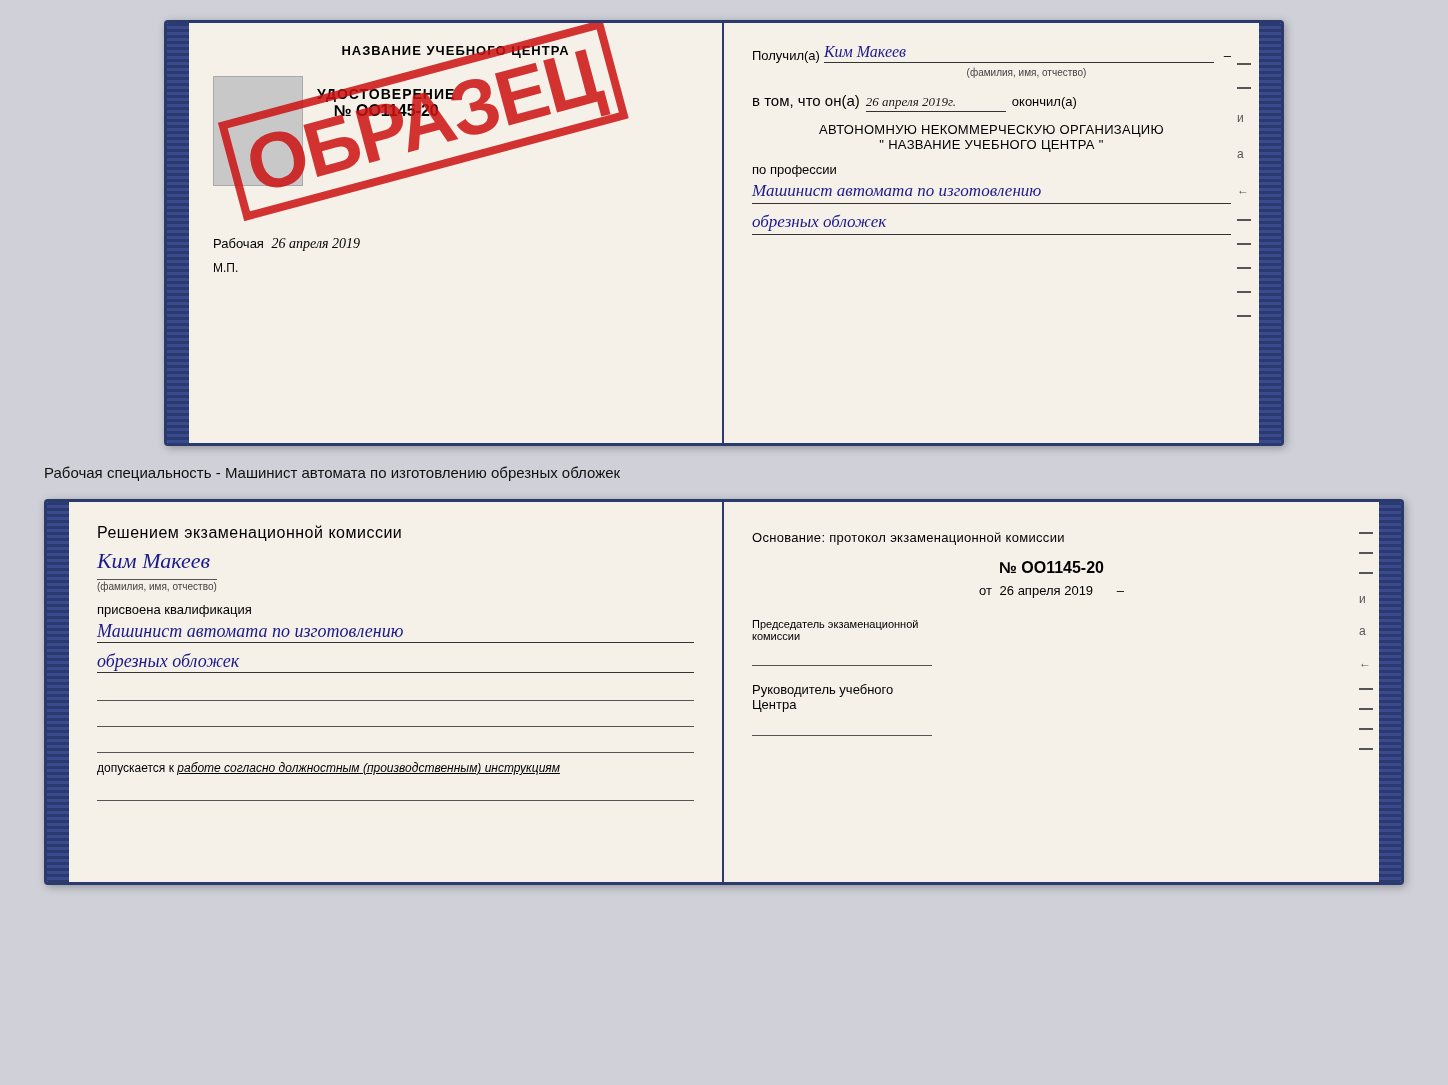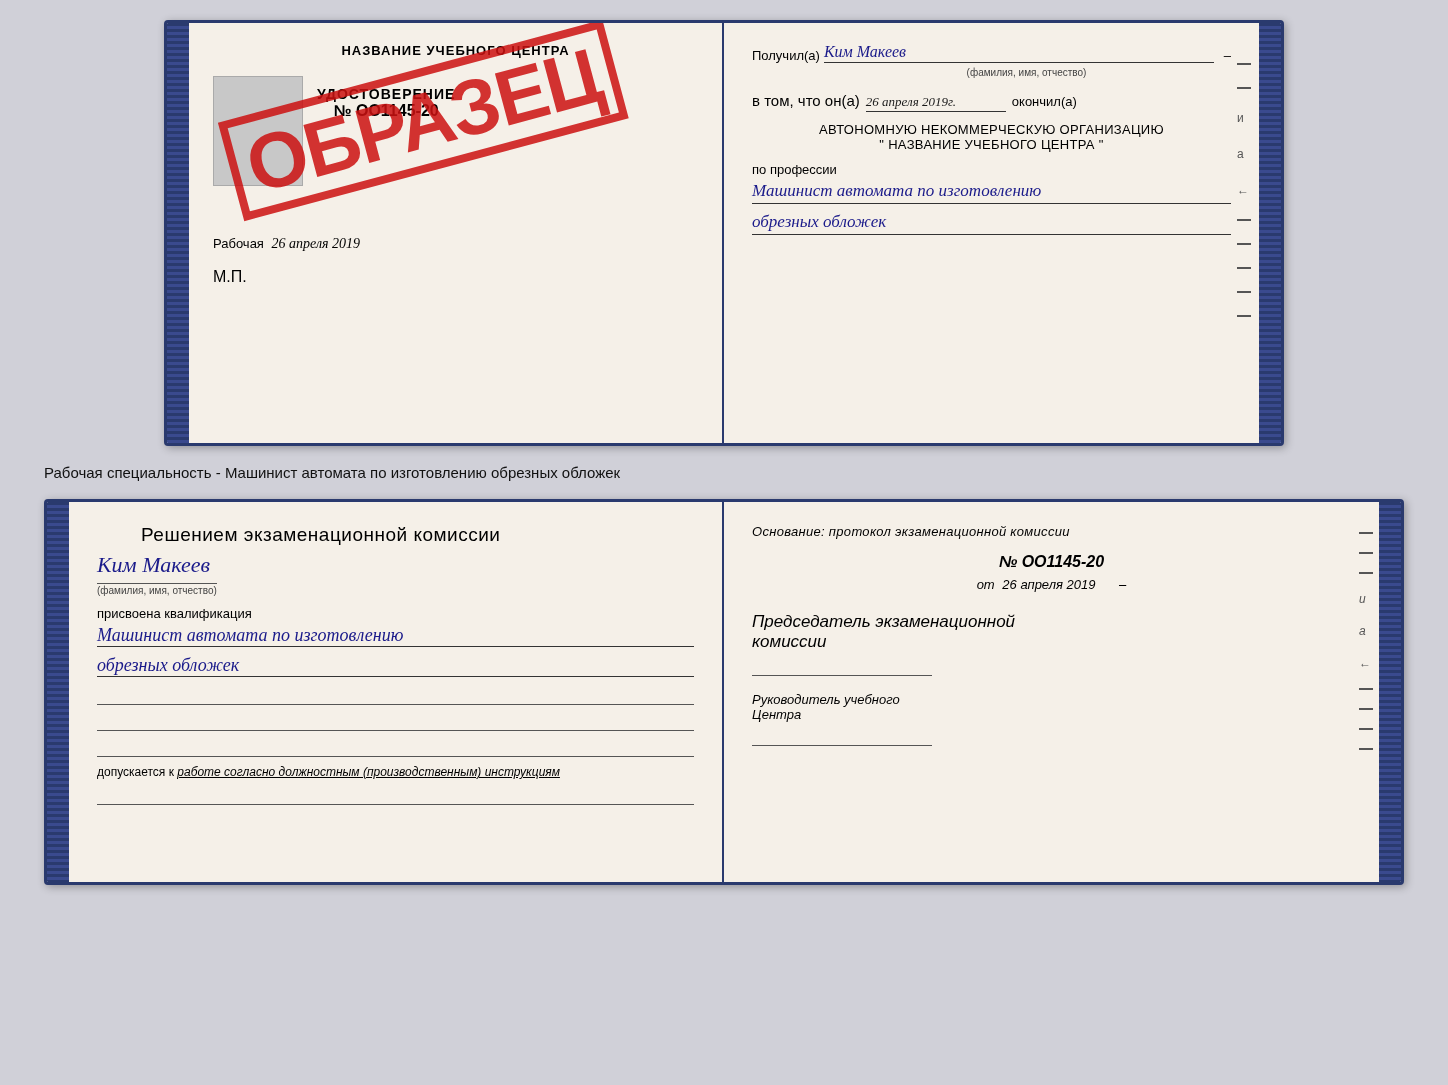--- a/index.html
+++ b/index.html
@@ -80,22 +80,22 @@
     }
 
     .vydano-line {
       margin-top: 40px;
       font-size: 13px;
       font-family: Arial, sans-serif;
       clear: both;
     }
 
     .mp-line {
-      margin-top: 16px;
-      font-size: 16px;
+      margin-top: 9px;
+      font-size: 12px;
       font-family: Arial, sans-serif;
     }
 
     
     .stamp-obrazets {
       position: absolute;
       top: 60px;
       left: 50px;
       width: 280px;
       height: 200px;
@@ -247,32 +247,30 @@
     .doc-bottom-left {
       width: 50%;
       border-right: 2px solid #2a3a6e;
       padding: 22px 28px;
       position: relative;
       min-height: 380px;
     }
 
     .doc-bottom-right {
       width: 50%;
-      padding: 22px 28px;
+      padding: 28px 28px;
       position: relative;
-      font-style: italic;
     }
 
     .resheniem-text {
-      font-size: 19px;
+      font-size: 16px;
       font-family: Arial, sans-serif;
       text-align: justify;
       letter-spacing: 0.5px;
       margin-bottom: 6px;
-      margin-left: 44px;
     }
 
     .kim-makeev-hand {
       font-size: 22px;
       font-style: italic;
       font-family: 'Segoe Script', 'Comic Sans MS', cursive;
       color: #1a1a8a;
       margin-bottom: 2px;
     }
 
@@ -347,21 +345,21 @@
     }
 
     .ot-date {
       font-size: 13px;
       font-family: Arial, sans-serif;
       text-align: center;
       margin-bottom: 20px;
     }
 
     .predsedatel-block {
-      font-size: 17px;
+      font-size: 11px;
       font-family: Arial, sans-serif;
       margin-bottom: 16px;
     }
 
     .signature-line {
       border-bottom: 1px solid #555;
       height: 18px;
       width: 180px;
       margin-top: 6px;
       margin-bottom: 4px;

